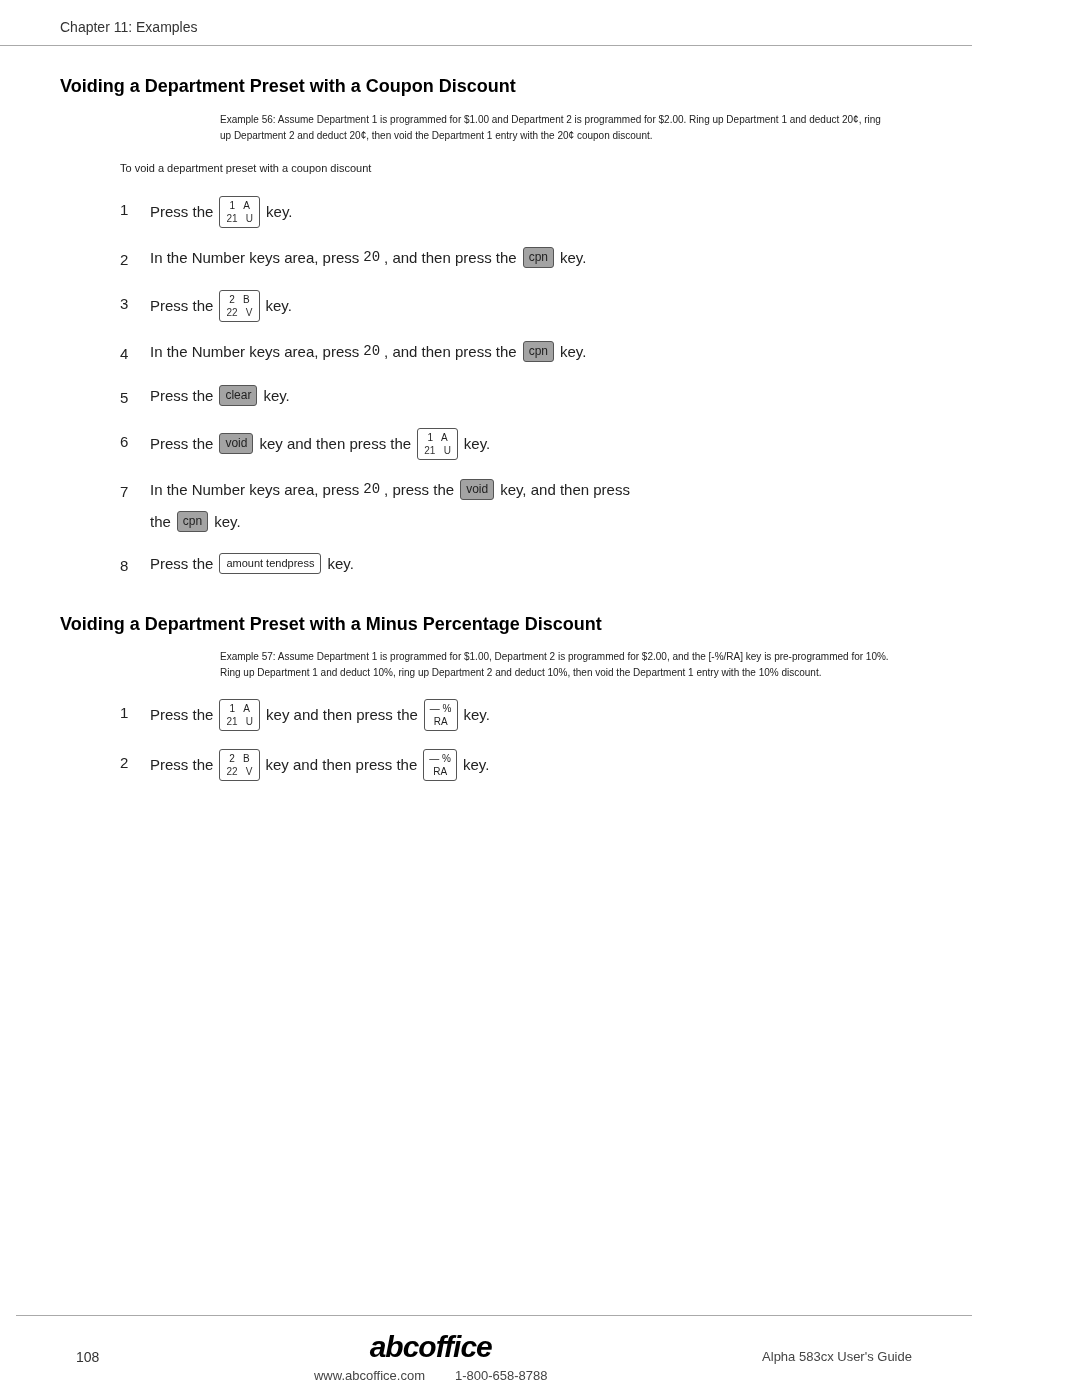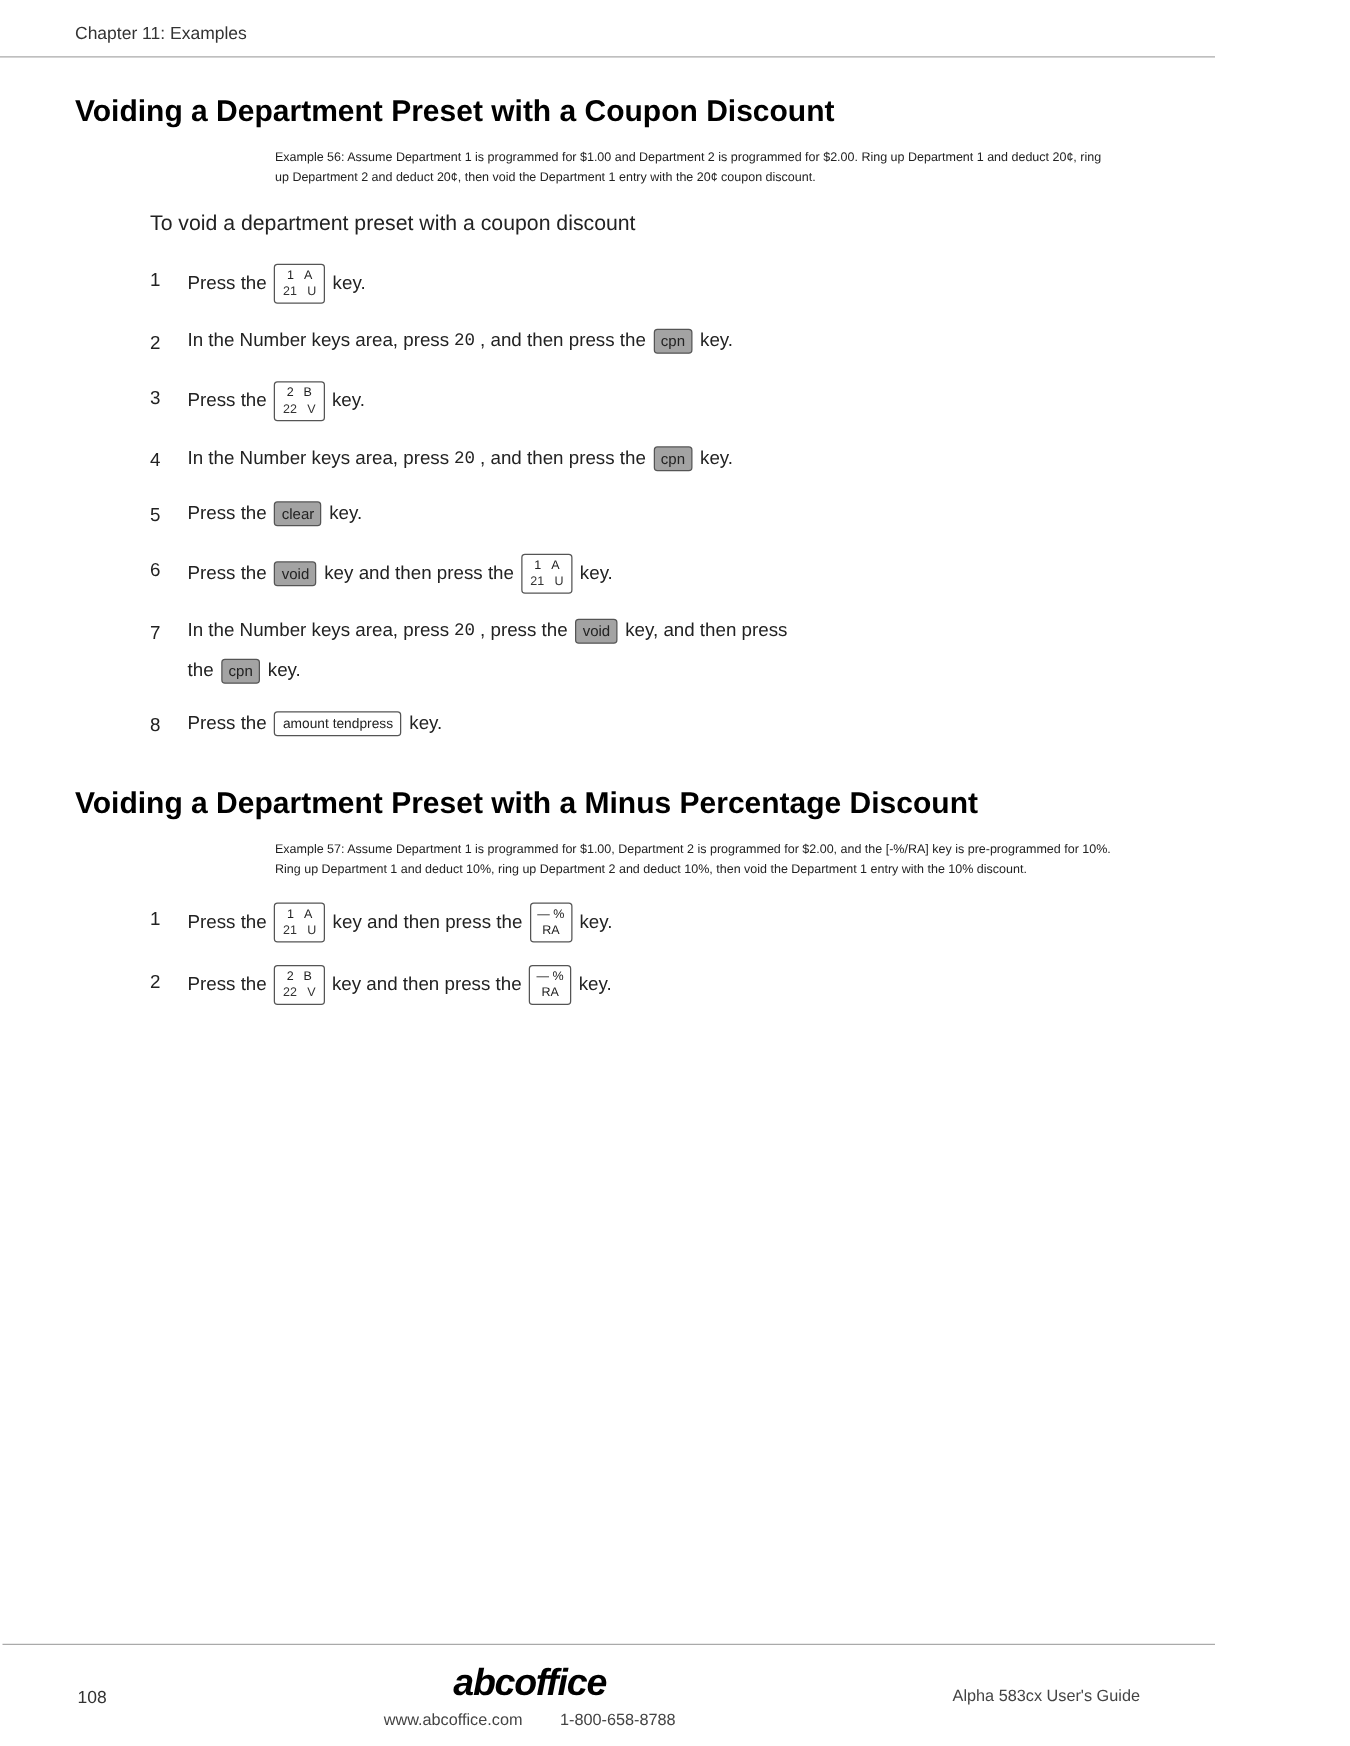--- a/index.html
+++ b/index.html
@@ -31,39 +31,39 @@
       color: #333;
     }
 
     
     .content {
       padding: 30px 80px 80px 60px;
     }
 
     
     .section-title {
-      font-size: 24px;
+      font-size: 18px;
       font-weight: bold;
       color: #000;
       margin-bottom: 14px;
       line-height: 1.2;
     }
 
     .example-text {
       margin-left: 160px;
       margin-bottom: 18px;
       font-size: 10px;
       line-height: 1.6;
       color: #222;
     }
 
     .intro-text {
       margin-left: 60px;
       margin-bottom: 22px;
-      font-size: 17px;
+      font-size: 11px;
       color: #222;
     }
 
     
     .step-list {
       margin-left: 60px;
       list-style: none;
     }
 
     .step-item {
@@ -173,21 +173,21 @@
 
     
     .section-gap {
       margin-top: 36px;
     }
 
     
     .footer {
       position: absolute;
       bottom: 0;
-      left: 2px;
+      left: 16px;
       right: 0;
       border-top: 1.5px solid #aaa;
       padding: 14px 60px;
       display: flex;
       align-items: center;
       justify-content: space-between;
     }
 
     .footer-left {
       font-size: 14px;

